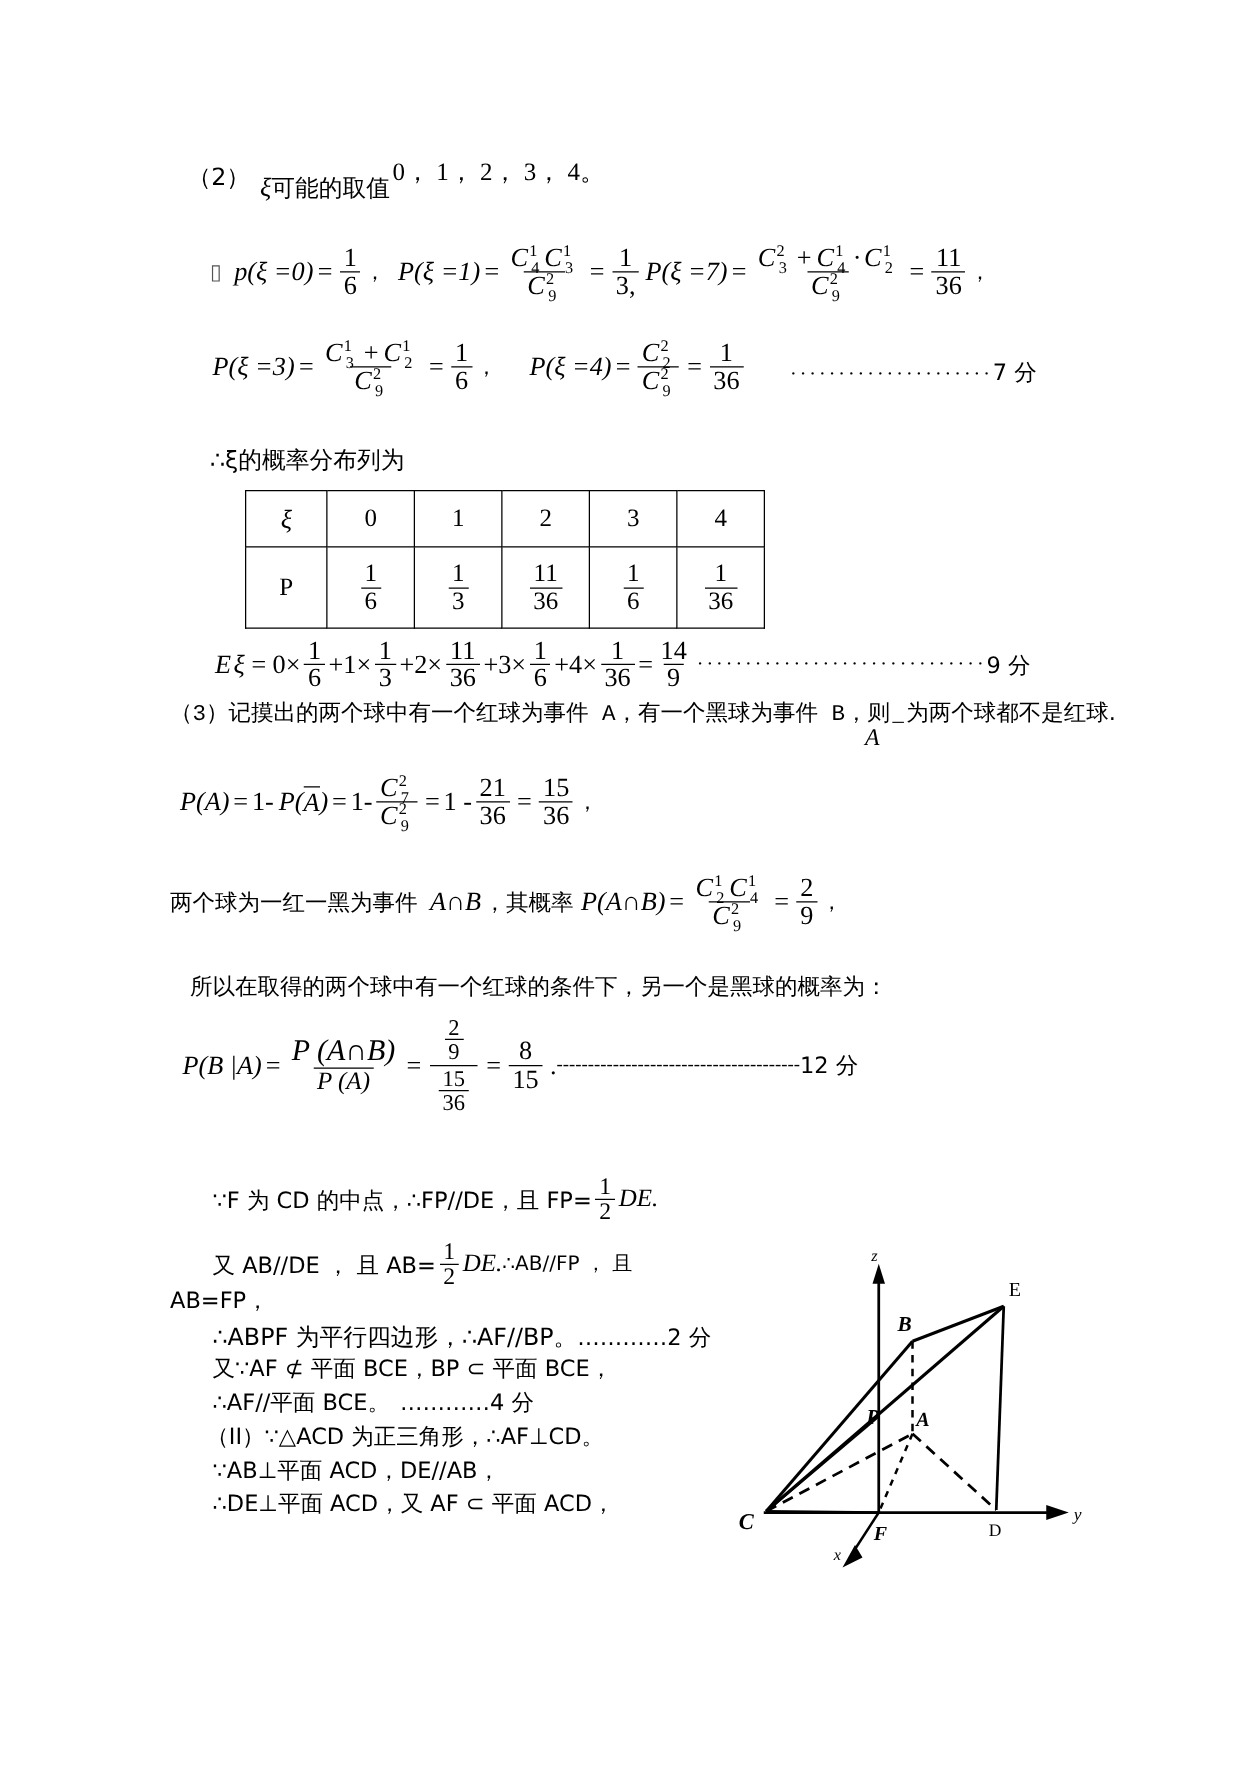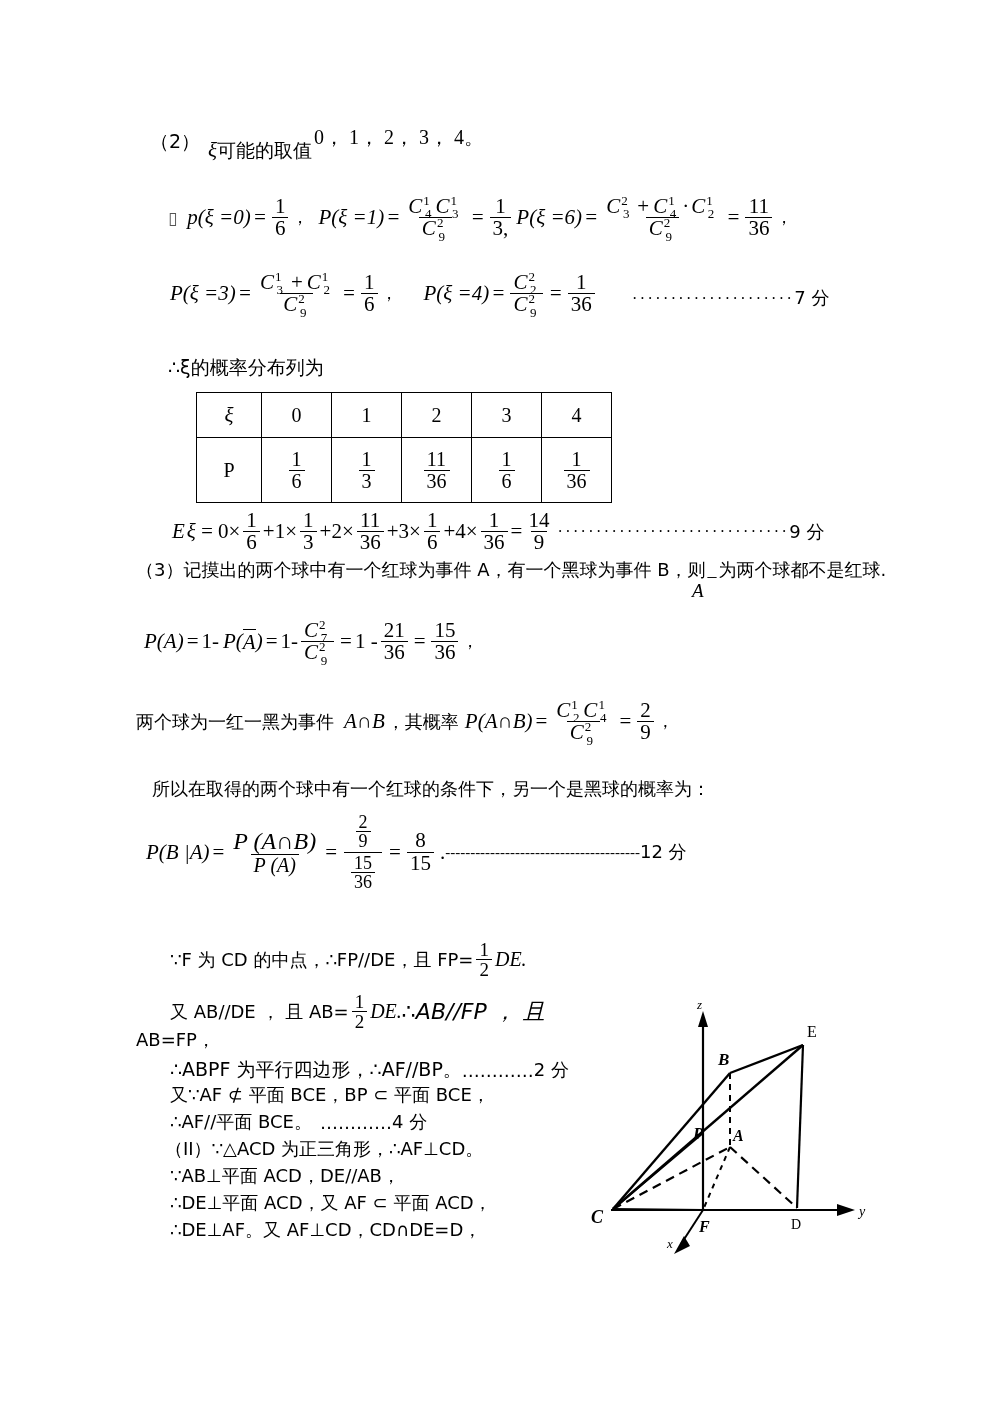--- a/index.html
+++ b/index.html
@@ -94,21 +94,21 @@
           <span class="comb"><span>C</span><span class="sup">2</span><span class="sub">9</span></span>
         </span>
       </span>
       <span class="math" style="margin:0 2px;">=</span>
       <span class="frac up">
         <span class="num">1</span>
         <span class="den">3,</span>
       </span>
 
       <span class="math" style="margin-left:2px;">P</span>
-      <span class="math">(ξ =6)</span>
+      <span class="math">(ξ =7)</span>
       <span class="math" style="margin:0 2px;">=</span>
       <span class="frac">
         <span class="num">
           <span class="comb"><span>C</span><span class="sup">2</span><span class="sub">3</span></span><span class="up" style="margin:0 4px;">+</span><span class="comb"><span>C</span><span class="sup">1</span><span class="sub">4</span></span><span class="up" style="margin:0 2px;">·</span><span class="comb"><span>C</span><span class="sup">1</span><span class="sub">2</span></span>
         </span>
         <span class="den">
           <span class="comb"><span>C</span><span class="sup">2</span><span class="sub">9</span></span>
         </span>
       </span>
       <span class="math" style="margin:0 2px;">=</span>
@@ -270,21 +270,21 @@
           <span class="den">9</span>
         </span>
 
       <span class="dotlead" style="margin-left:2px;">······························</span>
       <span class="cn" style="font-size:18px;">9 分</span>
     </div>
   </div>
 
   <div class="abs" style="left:136px; top:558px;">
     <div class="row">
-      <span class="cn" style="font-size:18px;">（3）记摸出的两个球中有一个红球为事件 A，有一个黑球为事件 B，则</span>
+      <span class="cn" style="font-size:18px;font-family:Liberation Mono, monospace;">（3）记摸出的两个球中有一个红球为事件 A，有一个黑球为事件 B，则</span>
       <span class="up" style="font-size:18px; margin:0 2px;">_</span>
       <span class="cn" style="font-size:18px;">为两个球都不是红球.</span>
     </div>
   </div>
   <div class="abs" style="left:692px; top:580px;">
     <span class="math" style="font-size:19px;">A</span>
   </div>
 
   <div class="abs" style="left:136px; top:620px;">
     <div class="row" style="font-size:21px;">
@@ -390,21 +390,21 @@
   </div>
 
   <div class="abs" style="left:170px; top:992px;">
     <div class="row" style="font-size:20px;">
       <span class="cn" style="font-size:18px;">又  AB//DE ， 且  AB=</span>
       <span class="frac up" style="font-size:19px;">
         <span class="num">1</span>
         <span class="den">2</span>
       </span>
       <span class="math" style="font-size:20px;">DE.</span>
-      <span class="cn" style="font-size:22px;font-style:italic;">∴AB//FP ， 且</span>
+      <span class="cn" style="font-size:16px;">∴AB//FP ， 且</span>
     </div>
   </div>
 
   <div class="abs" style="left:136px; top:1028px;">
     <span class="cn" style="font-size:18px;">AB=FP，</span>
   </div>
 
   <div class="abs" style="left:170px; top:1057px;">
     <div class="row">
       <span class="cn" style="font-size:19px;">∴ABPF 为平行四边形，∴AF//BP。</span>
@@ -430,23 +430,20 @@
   </div>
 
   <div class="abs" style="left:170px; top:1164px;">
     <span class="cn" style="font-size:18px;">∵AB⊥平面 ACD，DE//AB，</span>
   </div>
 
   <div class="abs" style="left:170px; top:1191px;">
     <span class="cn" style="font-size:18px;">∴DE⊥平面 ACD，又 AF ⊂ 平面 ACD，</span>
   </div>
 
-  <div class="abs" style="left:170px; top:1218px;">
-    <span class="cn" style="font-size:18px;">∴DE⊥AF。又 AF⊥CD，CD∩DE=D，</span>
-  </div>
 
   <div class="abs" style="left:585px; top:995px;">
     <svg width="300" height="265" viewBox="0 0 300 265">
 
       <line x1="118" y1="215" x2="118" y2="28" stroke="#000" stroke-width="2.2"></line>
       <polygon points="118,16 113,32 123,32" fill="#000"></polygon>
 
       <line x1="26" y1="215" x2="258" y2="215" stroke="#000" stroke-width="2.2"></line>
       <polygon points="270,215 252,209 252,221" fill="#000"></polygon>
 

